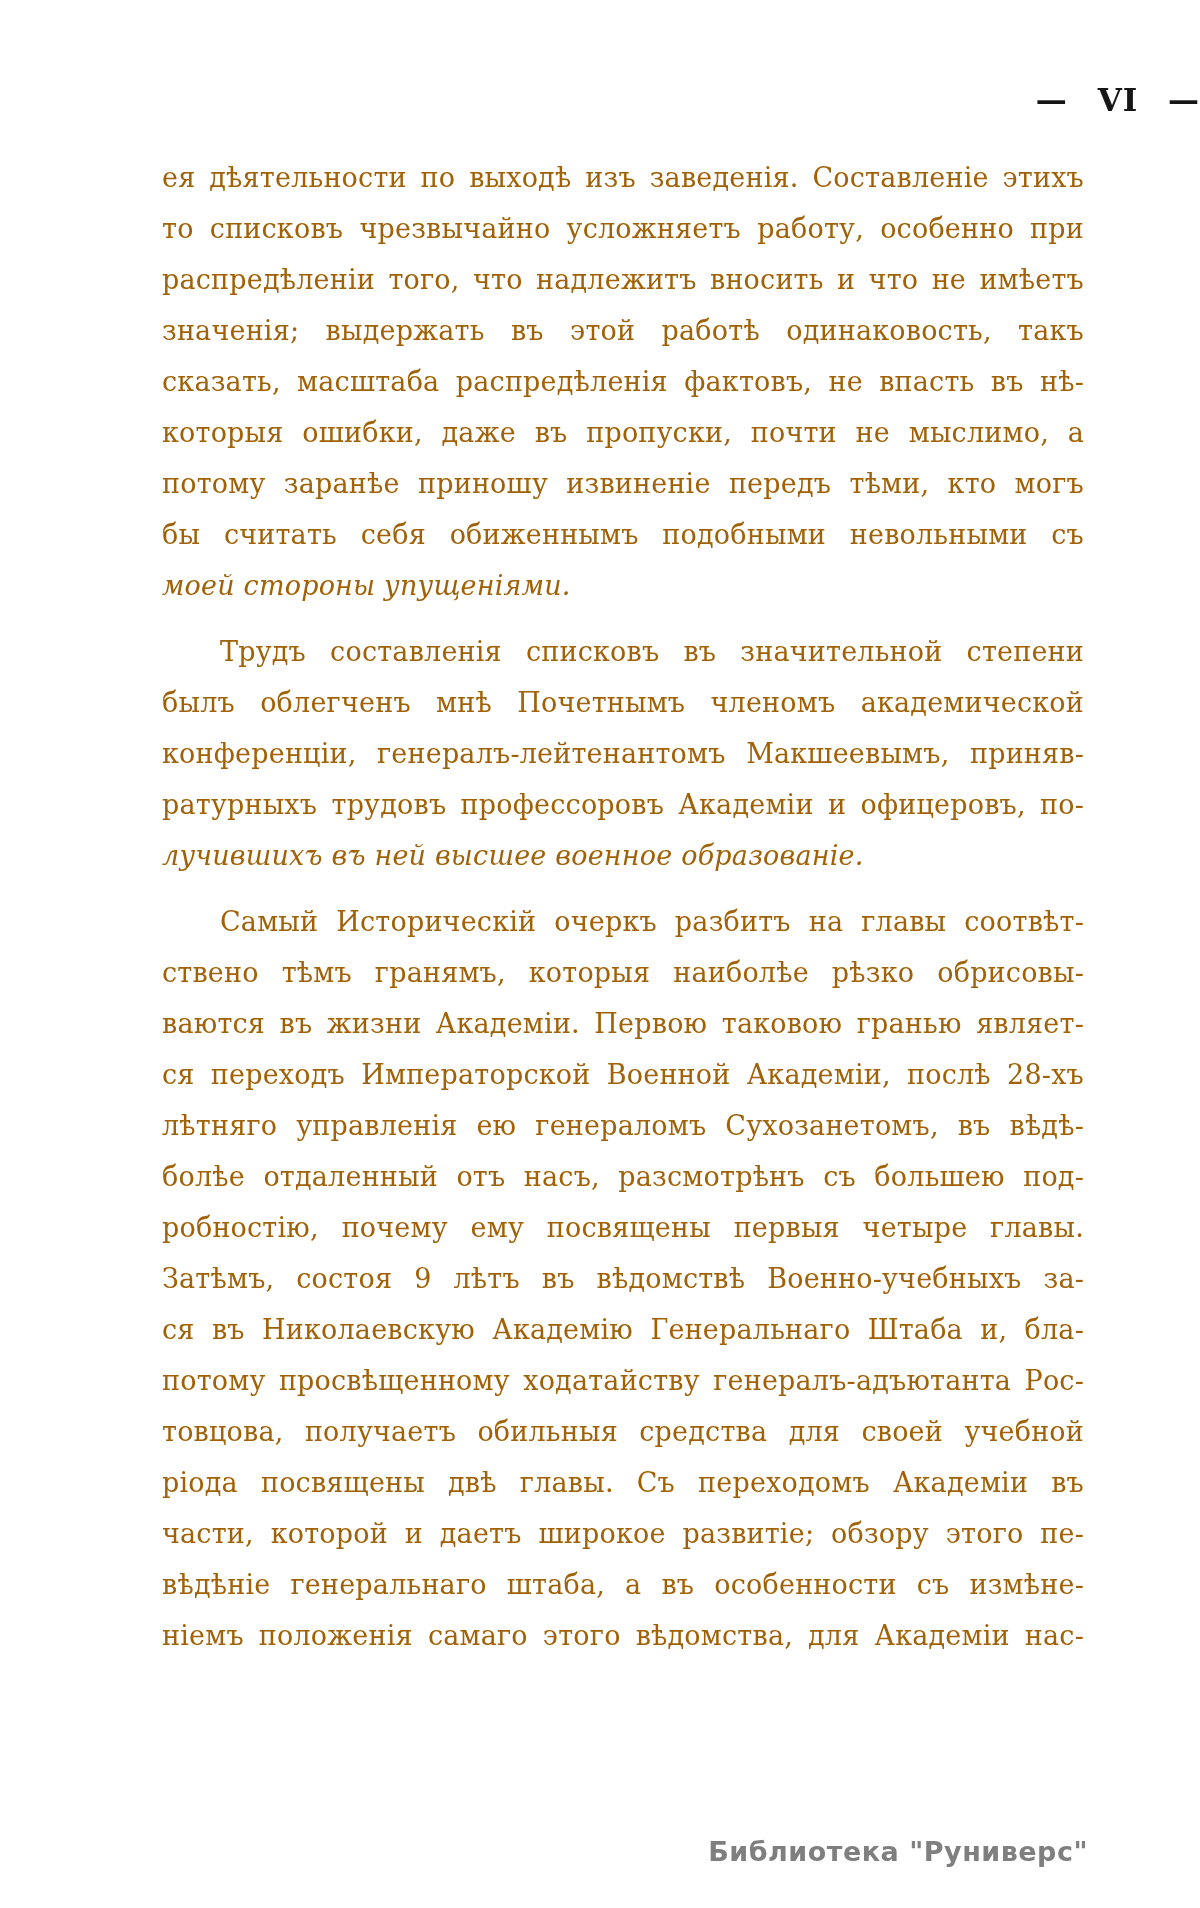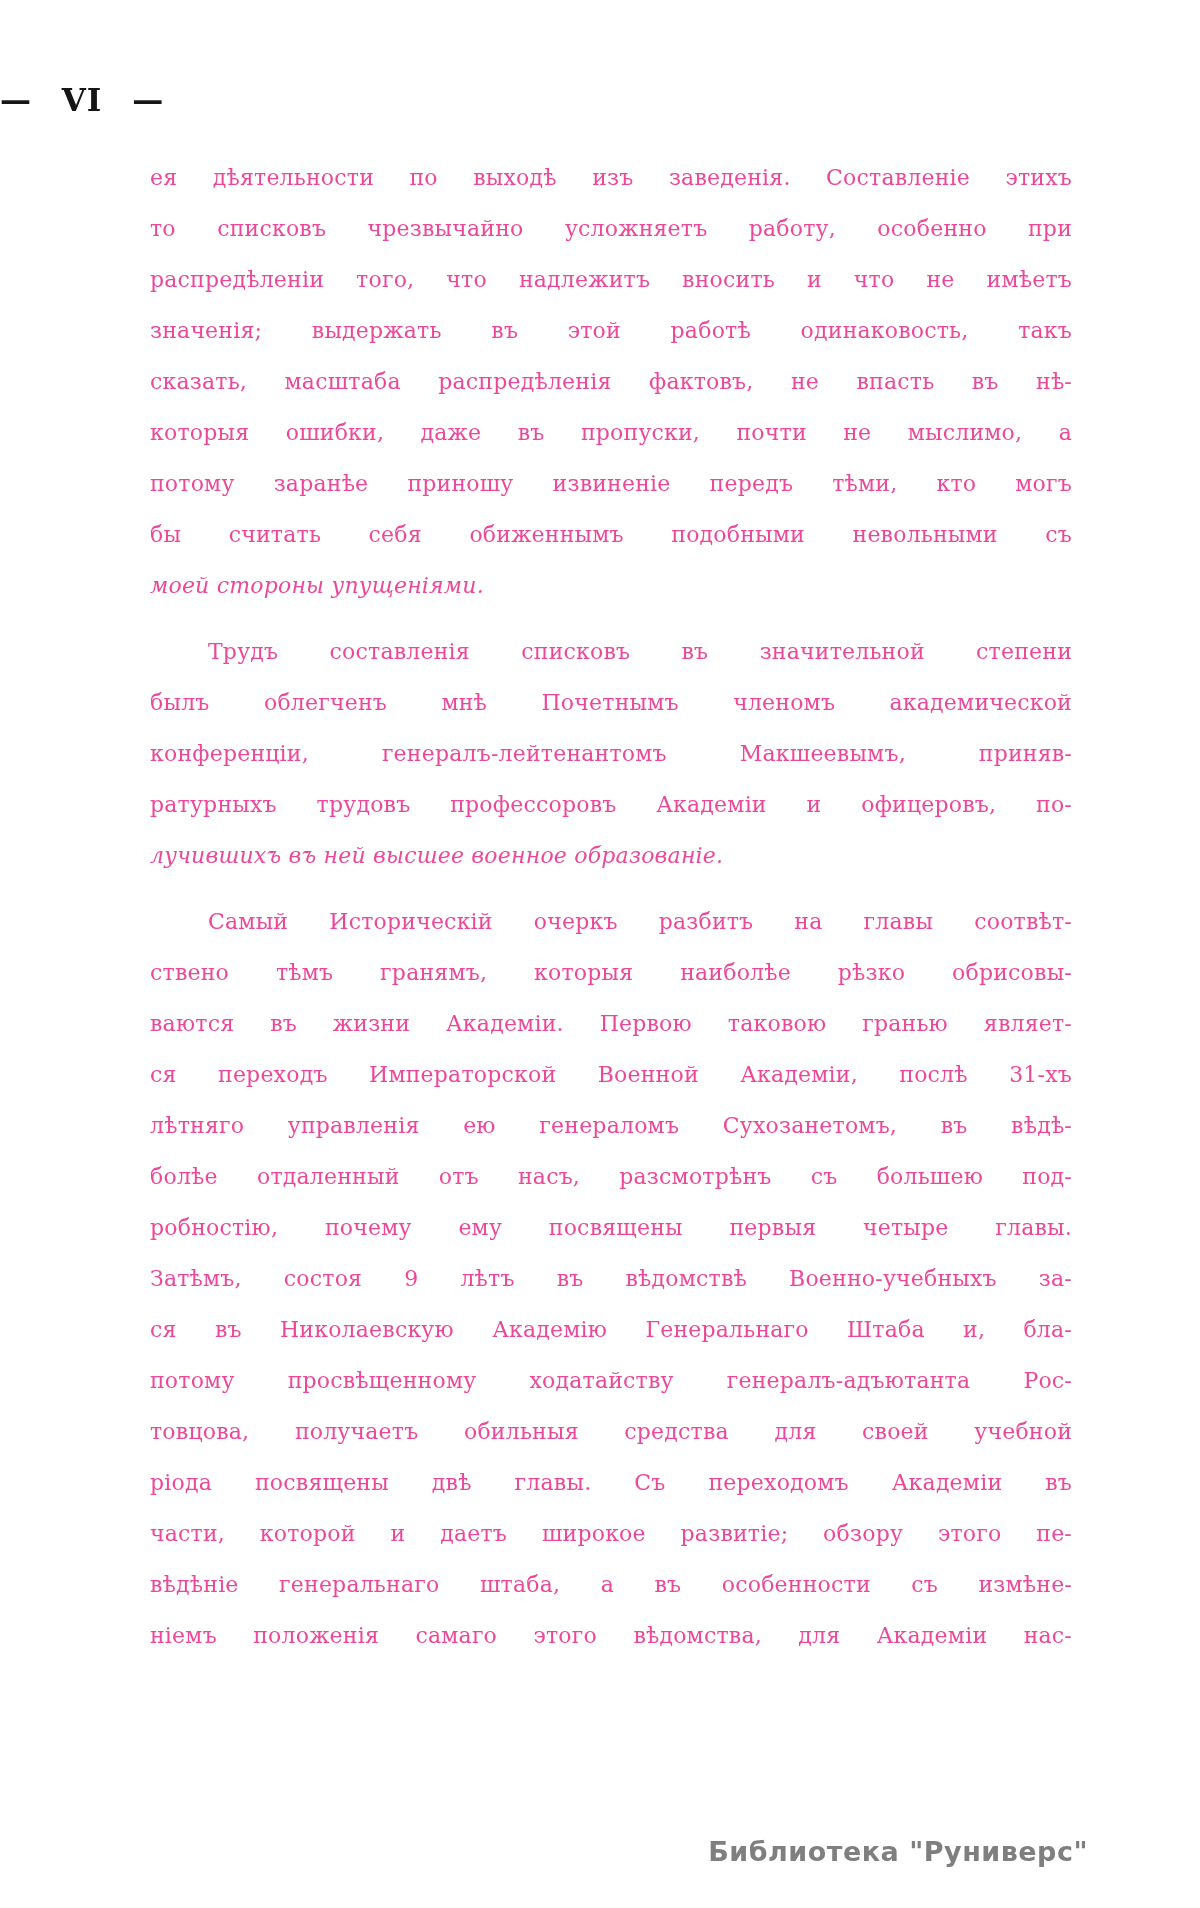--- a/index.html
+++ b/index.html
@@ -13,34 +13,34 @@
     height: 1908px;
     background: #ffffff;
     overflow: hidden;
     font-family: "DejaVu Serif", serif;
   }
   .page-number {
     position: absolute;
     top: 82px;
     left: 0;
     width: 100%;
-    text-align: left;
+    text-align: right;
     font-size: 31px;
     font-weight: bold;
     color: #161616;
     word-spacing: 18px;
     letter-spacing: 1px;
   }
   .text-block {
     position: absolute;
-    left: 150px;
+    left: 162px;
     top: 152px;
     width: 922px;
-    color: #ec4899;
-    font-size: 22px;
+    color: #a16207;
+    font-size: 27px;
     line-height: 51px;
   }
   .para { margin: 0; }
   .para + .para { margin-top: 15px; }
   .line {
     text-align: justify;
     text-align-last: justify;
     letter-spacing: 0.2px;
     white-space: normal;
   }
@@ -83,21 +83,21 @@
       <div class="line">былъ облегченъ мнѣ Почетнымъ членомъ академической</div>
       <div class="line">конференціи, генералъ-лейтенантомъ Макшеевымъ, приняв-</div>
       <div class="line">ратурныхъ трудовъ профессоровъ Академіи и офицеровъ, по-</div>
       <div class="line left-last">лучившихъ въ ней высшее военное образованіе.</div>
     </div>
 
     <div class="para">
       <div class="line indent">Самый Историческій очеркъ разбитъ на главы соотвѣт-</div>
       <div class="line">ствено тѣмъ гранямъ, которыя наиболѣе рѣзко обрисовы-</div>
       <div class="line">ваются въ жизни Академіи. Первою таковою гранью являет-</div>
-      <div class="line">ся переходъ Императорской Военной Академіи, послѣ 31-хъ</div>
+      <div class="line">ся переходъ Императорской Военной Академіи, послѣ 28-хъ</div>
       <div class="line">лѣтняго управленія ею генераломъ Сухозанетомъ, въ вѣдѣ-</div>
       <div class="line">болѣе отдаленный отъ насъ, разсмотрѣнъ съ большею под-</div>
       <div class="line">робностію, почему ему посвящены первыя четыре главы.</div>
       <div class="line">Затѣмъ, состоя 9 лѣтъ въ вѣдомствѣ Военно-учебныхъ за-</div>
       <div class="line">ся въ Николаевскую Академію Генеральнаго Штаба и, бла-</div>
       <div class="line">потому просвѣщенному ходатайству генералъ-адъютанта Рос-</div>
       <div class="line">товцова, получаетъ обильныя средства для своей учебной</div>
       <div class="line">ріода посвящены двѣ главы. Съ переходомъ Академіи въ</div>
       <div class="line">части, которой и даетъ широкое развитіе; обзору этого пе-</div>
       <div class="line">вѣдѣніе генеральнаго штаба, а въ особенности съ измѣне-</div>

